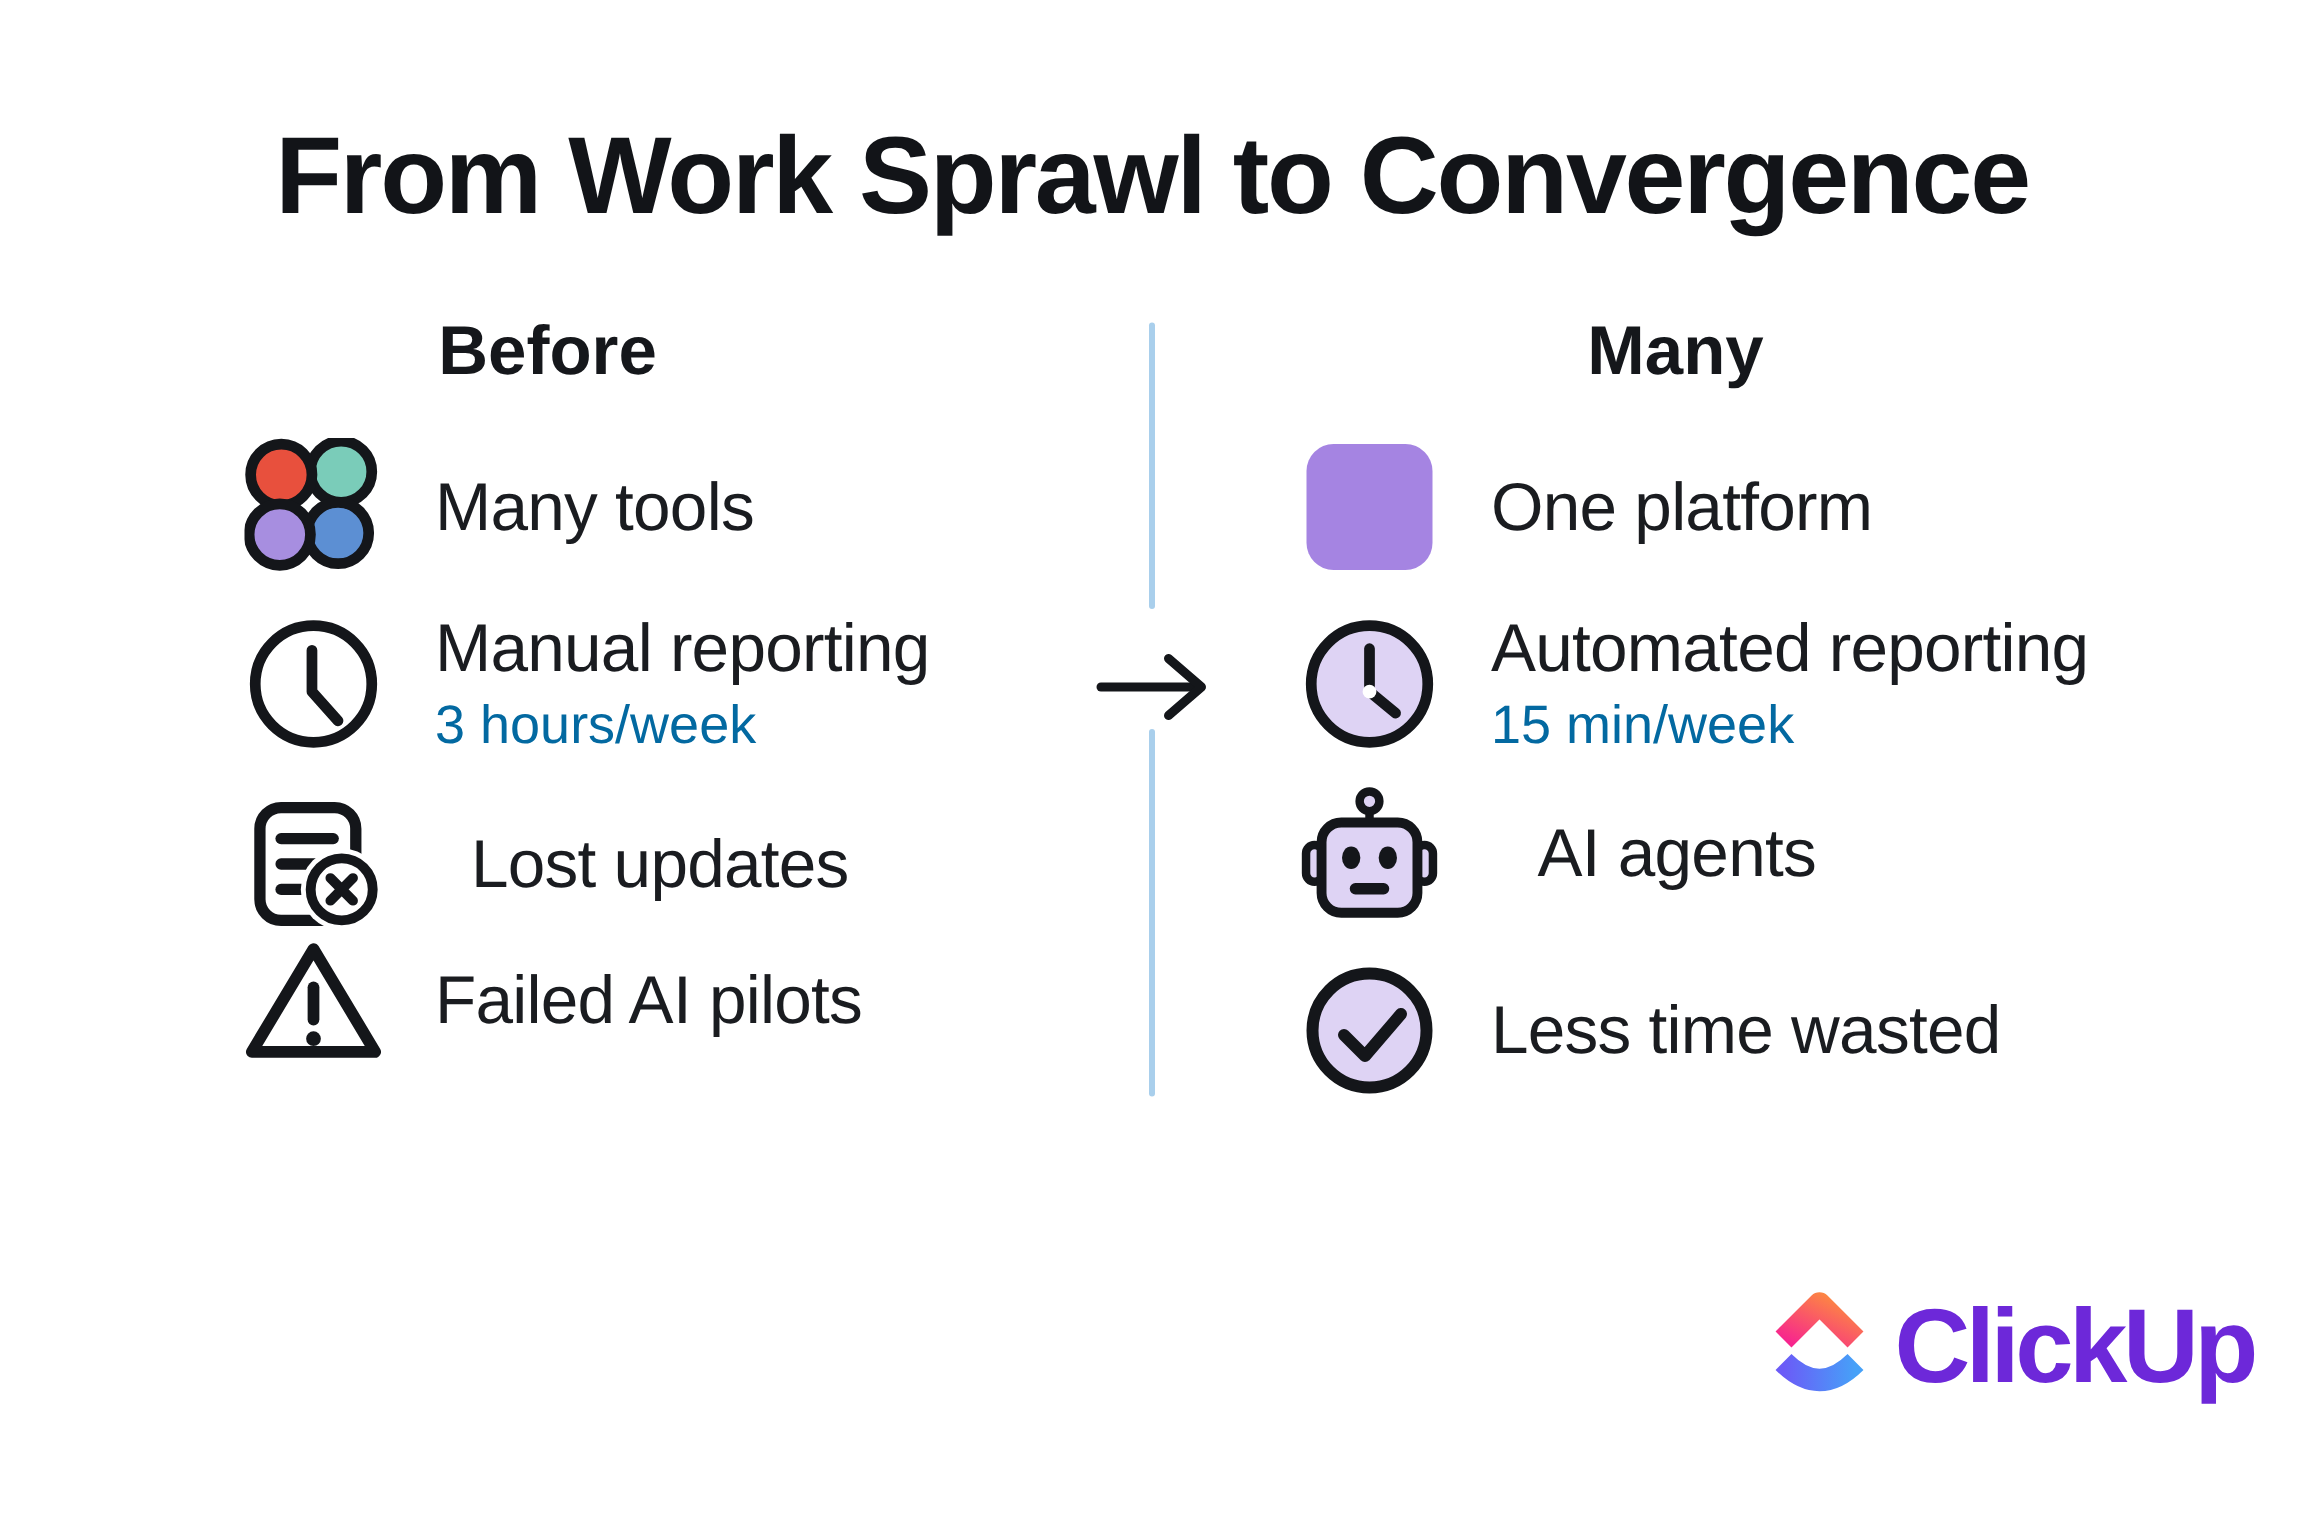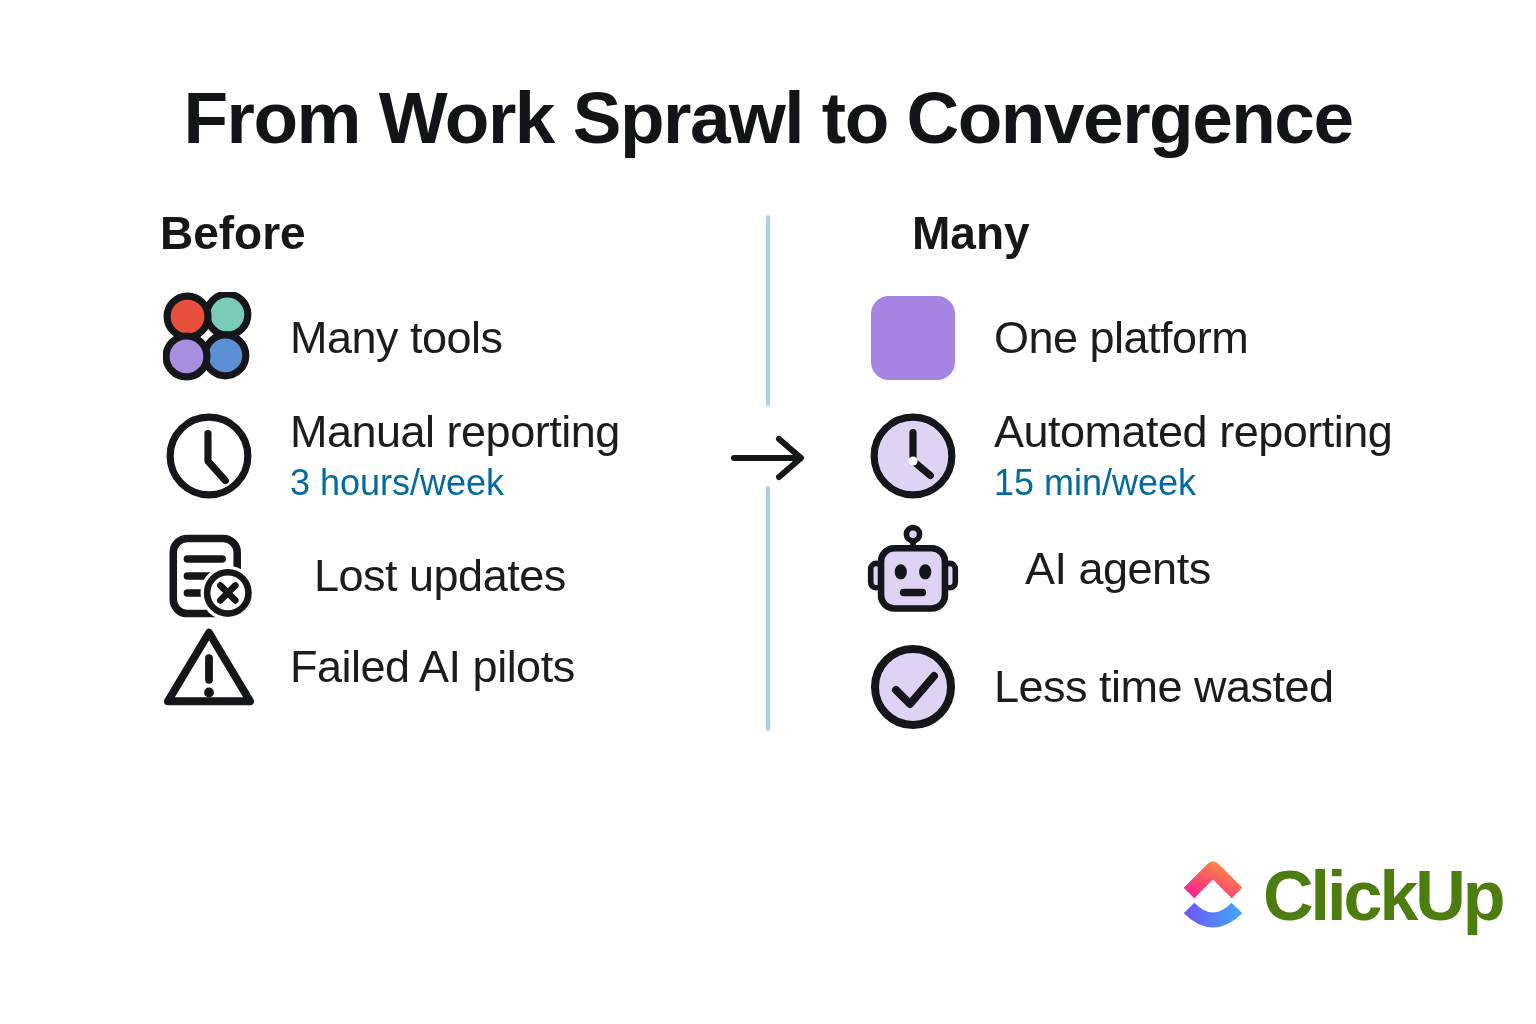--- a/index.html
+++ b/index.html
@@ -13,21 +13,21 @@
 
   .title {
     position:absolute; top:76px; left:0; width:1536px;
     text-align:center;
     font-size:73px; font-weight:700; letter-spacing:-1.5px;
     color:#121418;
   }
 
   .col-header {
     position:absolute; top:206px; width:410px;
-    font-size:46px; font-weight:700;
+    text-align:center; font-size:46px; font-weight:700;
     color:#15171b;
   }
   .col-header.before { left:160px; }
   .col-header.after  { left:912px; }
 
   .row {
     position:absolute;
     display:flex; align-items:center;
   }
   .row .icon-box {
@@ -69,21 +69,21 @@
     width:84px; height:84px; border-radius:18px;
     background:#a584e2;
   }
 
   .logo {
     position:absolute; left:1181px; top:850px;
     display:flex; align-items:center; gap:18px;
   }
   .logo .wordmark {
     font-size:70px; font-weight:700; letter-spacing:-3px;
-    color:#4d7c0f; line-height:1;
+    color:#6d28d9; line-height:1;
   }
 </style>
 </head>
 <body>
 
 <div class="canvas">
 
   <div class="title">From Work Sprawl to Convergence</div>
 
   <div class="col-header before">Before</div>

